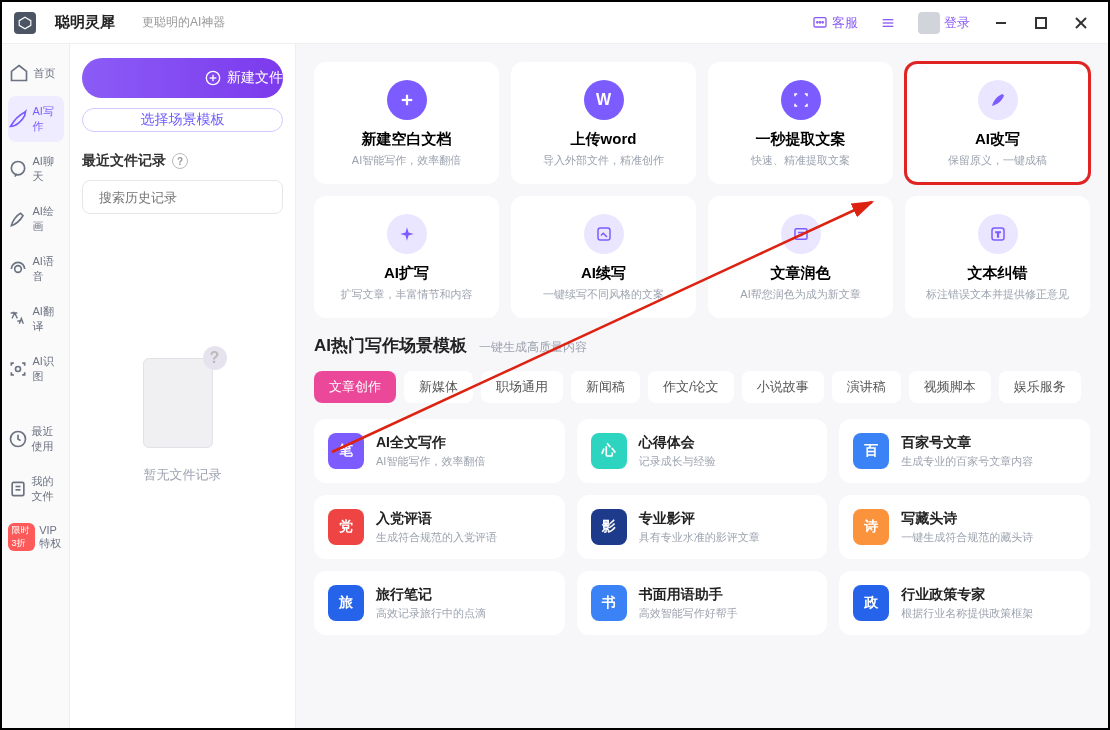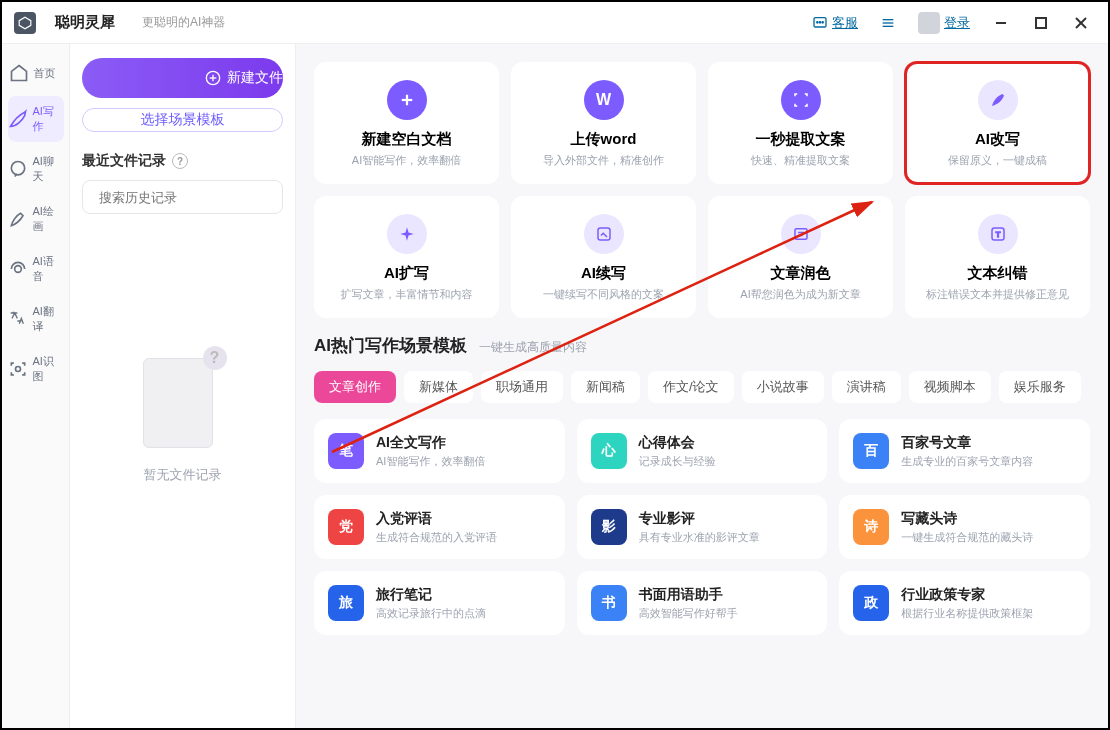--- a/index.html
+++ b/index.html
@@ -5,21 +5,21 @@
 * { margin: 0; padding: 0; box-sizing: border-box; font-family: -apple-system, "PingFang SC", "Microsoft YaHei", sans-serif; }
 body { width: 1110px; height: 730px; background: #fff; overflow: hidden; position: relative; border: 2px solid #000; }
 
 .titlebar { height: 42px; display: flex; align-items: center; padding: 0 12px; border-bottom: 1px solid #eee; }
 .titlebar .logo-area { display: flex; align-items: center; gap: 19px; }
 .titlebar .logo { width: 22px; height: 22px; background: #4b5563; border-radius: 4px; display: flex; align-items: center; justify-content: center; }
 .titlebar .app-name { font-weight: 700; font-size: 15px; color: #222; }
 .titlebar .tagline { font-size: 12px; color: #999; margin-left: 8px; }
 .titlebar .spacer { flex: 1; }
 .titlebar .right-controls { display: flex; align-items: center; gap: 10px; }
-.titlebar .ctrl-btn { display: flex; align-items: center; gap: 4px; font-size: 13px; color: #0369a1; cursor: pointer; padding: 4px 6px; text-decoration: underline; }
+.titlebar .ctrl-btn { display: flex; align-items: center; gap: 4px; font-size: 13px; color: #8b5cf6; cursor: pointer; padding: 4px 6px; }
 .titlebar .win-btn { width: 30px; height: 30px; display: flex; align-items: center; justify-content: center; cursor: pointer; }
 .avatar-sm { width: 22px; height: 22px; border-radius: 4px; background: #d1d5db; }
 
 .app-body { display: flex; height: calc(100% - 42px); }
 
 .sidebar-nav { width: 68px; background: #fafafb; display: flex; flex-direction: column; align-items: center; padding-top: 10px; border-right: 1px solid #eee; }
 .nav-item { width: 56px; padding: 8px 0; display: flex; flex-direction: row; align-items: center; gap: 4px; cursor: pointer; border-radius: 8px; margin-bottom: 4px; color: #6b7280; }
 .nav-item.active { color: #7c5cff; background: #f0ecff; }
 .nav-item .nav-icon { width: 22px; height: 22px; display: flex; align-items: center; justify-content: center; }
 .nav-item .nav-label { font-size: 11px; }
@@ -182,20 +182,45 @@
           <div class="nav-icon">
             <svg width="20" height="20" viewBox="0 0 24 24" fill="none" stroke="currentColor" stroke-width="2">
               <path d="M4 8V5h3M20 8V5h-3M4 16v3h3M20 16v3h-3"></path>
               <circle cx="12" cy="12" r="3"></circle>
             </svg>
           </div>
           <div class="nav-label">AI识图</div>
         </div>
       </div>
     <div class="nav-sep"></div>
+    <div id="nav-footer">
+        <div class="nav-item">
+          <div class="nav-icon">
+            <svg width="20" height="20" viewBox="0 0 24 24" fill="none" stroke="currentColor" stroke-width="2">
+              <circle cx="12" cy="12" r="9"></circle>
+              <path d="M12 7v5l3 2"></path>
+            </svg>
+          </div>
+          <div class="nav-label">最近使用</div>
+        </div>
+        <div class="nav-item">
+          <div class="nav-icon">
+            <svg width="20" height="20" viewBox="0 0 24 24" fill="none" stroke="currentColor" stroke-width="2">
+              <rect x="5" y="4" width="14" height="16" rx="2"></rect>
+              <line x1="9" y1="9" x2="15" y2="9"></line>
+              <line x1="9" y1="13" x2="15" y2="13"></line>
+            </svg>
+          </div>
+          <div class="nav-label">我的文件</div>
+        </div>
+        <div class="nav-item">
+          <div class="badge-sm">限时3折</div>
+          <div class="nav-label">VIP特权</div>
+        </div>
+      </div>
   </div>
 
   <div class="file-panel">
     <button class="btn-primary">
       <svg width="16" height="16" viewBox="0 0 24 24">
           <circle cx="12" cy="12" r="10" fill="none" stroke="#fff" stroke-width="2"></circle>
           <line x1="12" y1="7" x2="12" y2="17" stroke="#fff" stroke-width="2"></line>
           <line x1="7" y1="12" x2="17" y2="12" stroke="#fff" stroke-width="2"></line>
         </svg>
       <span>新建文件</span>

